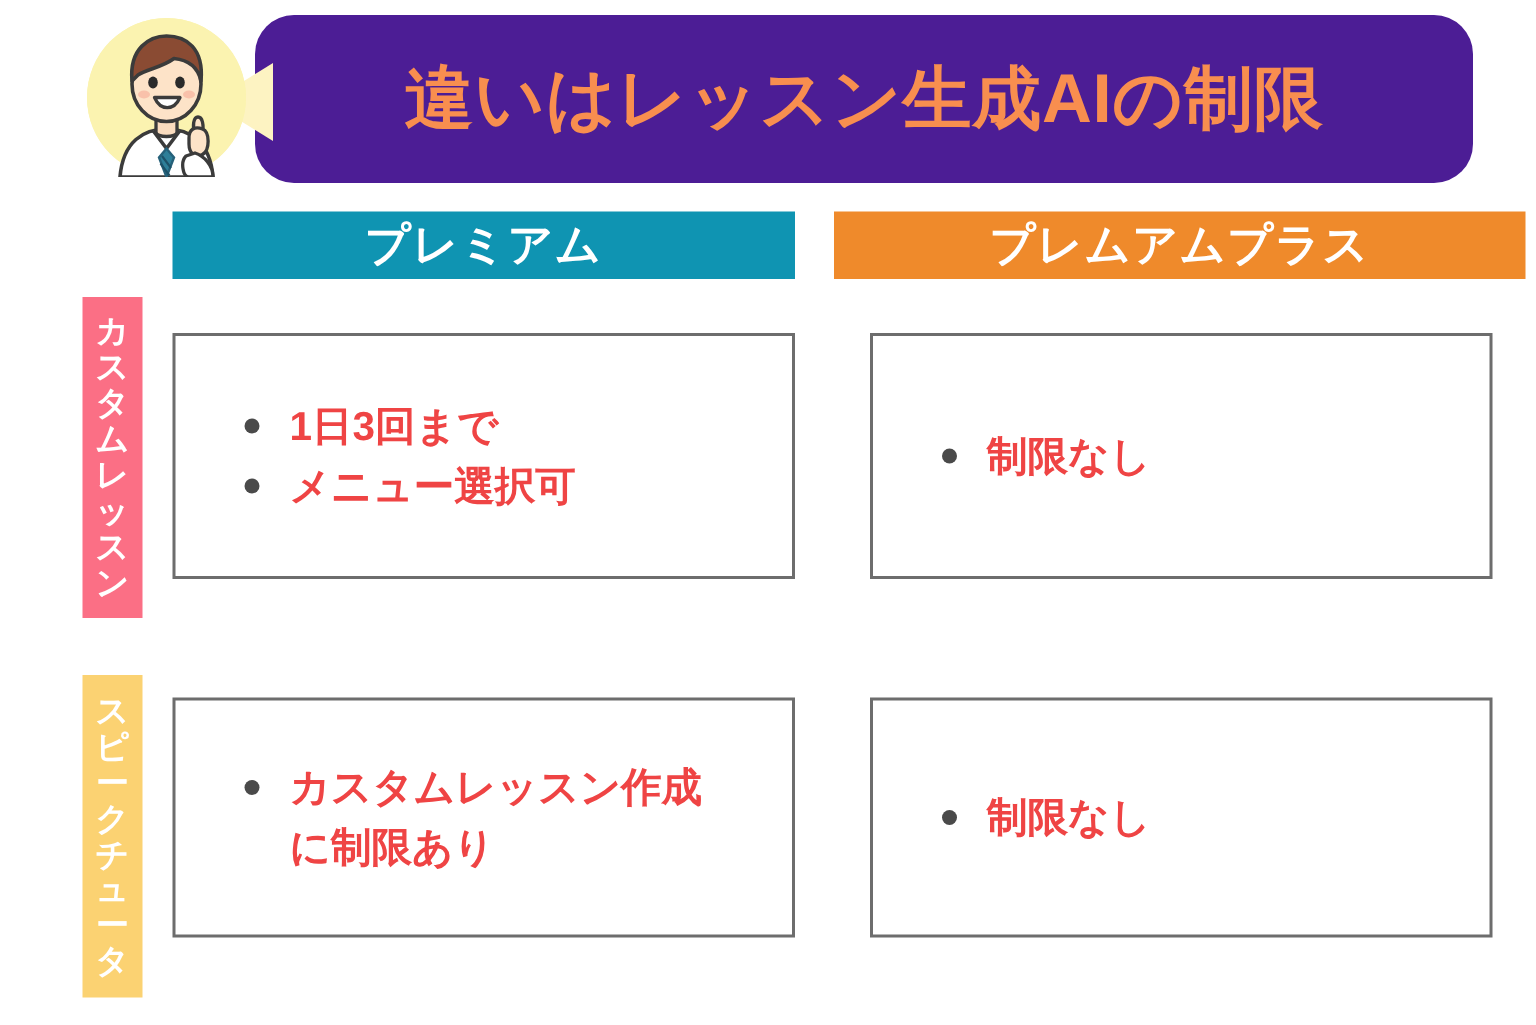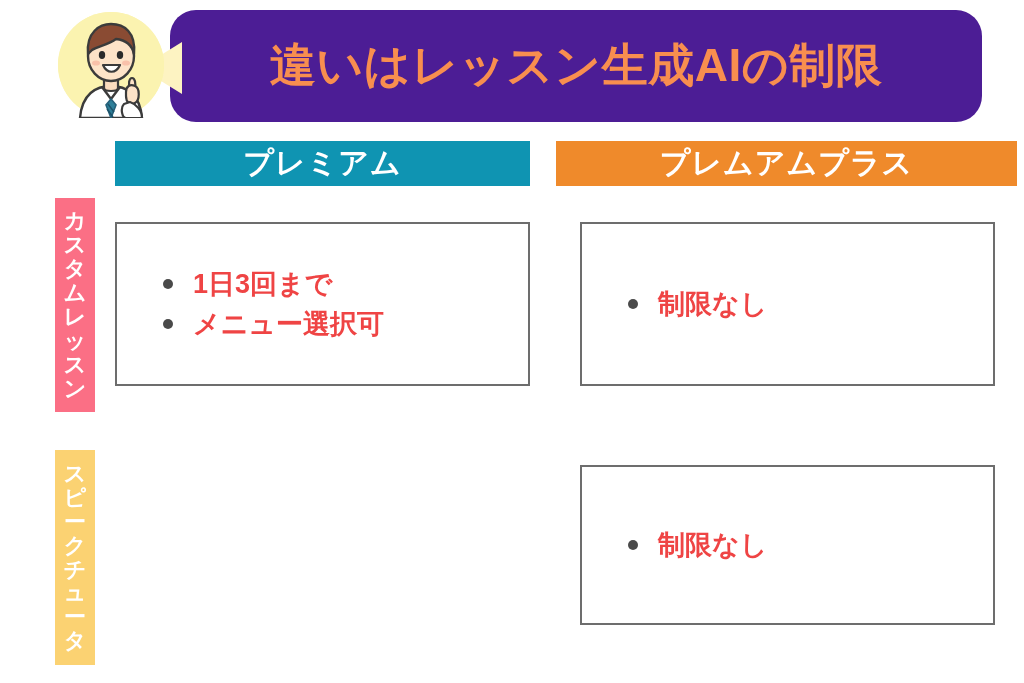--- a/index.html
+++ b/index.html
@@ -250,20 +250,25 @@
     <span>ス</span>
     <span>ピ</span>
     <span>ー</span>
     <span>ク</span>
     <span>チ</span>
     <span>ュ</span>
     <span>ー</span>
     <span>タ</span>
   </div>
 
+  <div class="cell r2 c1">
+    <ul class="bullet-list">
+      <li class="bullet-item" style="padding-right:40px;">カスタムレッスン作成に制限あり</li>
+    </ul>
+  </div>
 
   <div class="cell r2 c2">
     <ul class="bullet-list">
       <li class="bullet-item">制限なし</li>
     </ul>
   </div>
 
 </div>
 
 </body></html>

